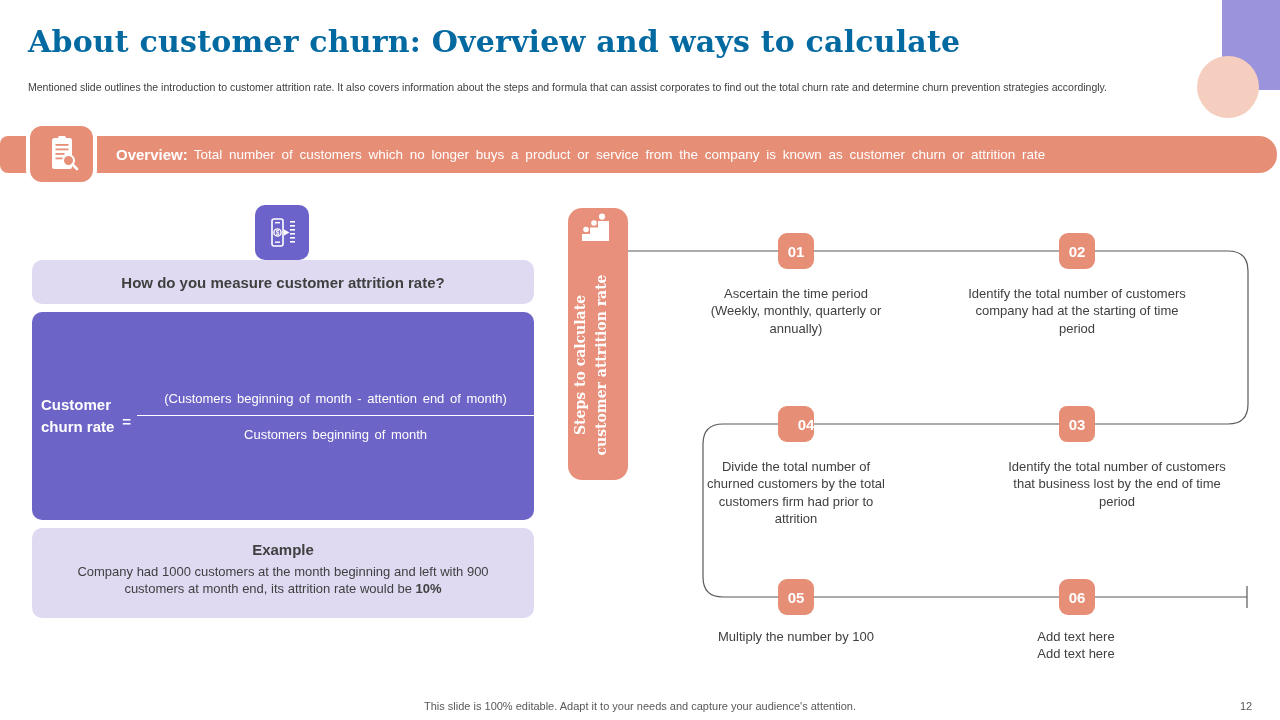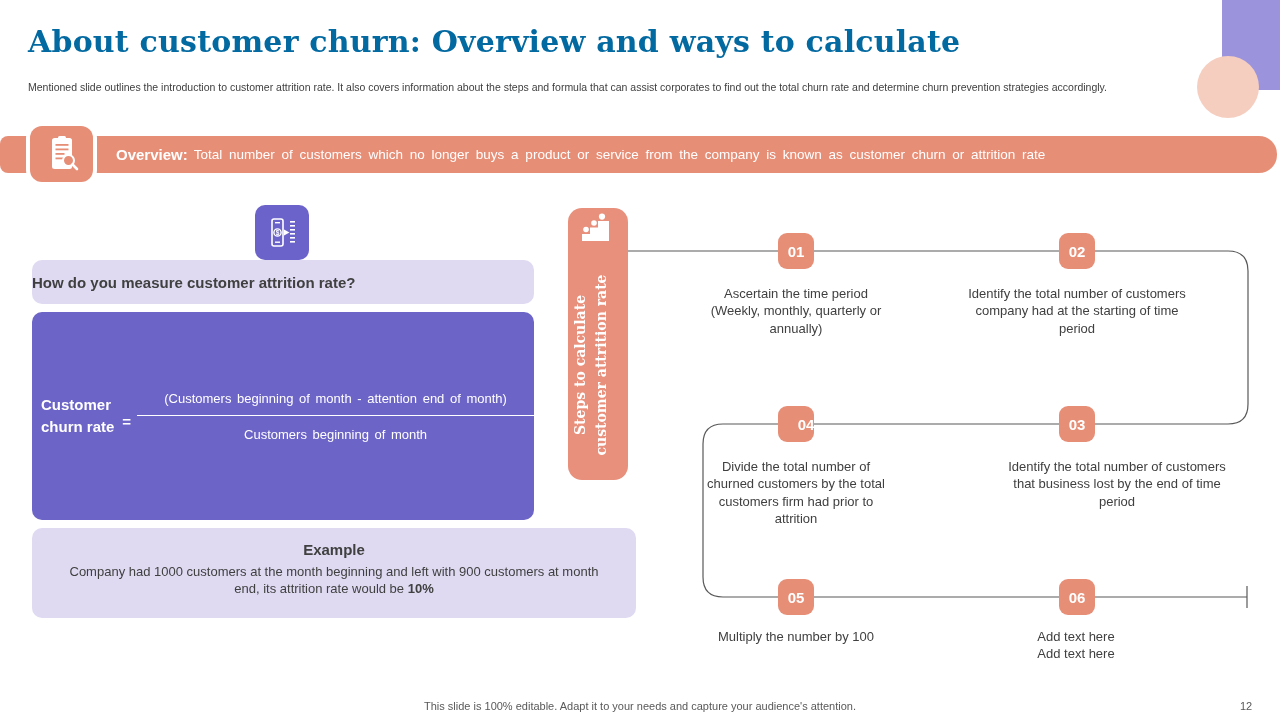--- a/index.html
+++ b/index.html
@@ -39,36 +39,36 @@
 
   
   .money-icon-box {
     left:255px; top:205px; width:54px; height:55px;
     background:#6b63c9; border-radius:10px;
     display:flex; align-items:center; justify-content:center;
   }
   .question-box {
     left:32px; top:260px; width:502px; height:44px;
     background:#dfdaf2; border-radius:10px;
-    display:flex; align-items:center; justify-content:flex-start;
+    display:flex; align-items:center; justify-content:center;
     font-weight:bold; font-size:15px; color:#404040;
   }
   .formula-box {
     left:32px; top:312px; width:502px; height:208px;
     background:#6c64c6; border-radius:10px;
     display:flex; align-items:center;
     color:#ffffff; padding-left:9px;
   }
   .formula-lhs { font-weight:bold; font-size:15px; line-height:1.45; white-space:pre-line; flex:0 0 auto; }
   .formula-eq { font-weight:bold; font-size:15px; margin:10px 6px 0 8px; flex:0 0 auto; }
   .fraction { flex:1 1 auto; font-size:13px; word-spacing:2px; }
   .fraction .num { text-align:center; padding:0 4px 9px 4px; border-bottom:1.5px solid #ffffff; }
   .fraction .den { text-align:center; padding-top:11px; }
   .example-box {
-    left:32px; top:528px; width:604px; height:90px;
+    left:32px; top:528px; width:502px; height:90px;
     background:#dfdaf2; border-radius:10px;
     text-align:center; padding-top:13px; color:#404040;
   }
   .example-box h3 { font-size:15px; font-weight:bold; margin-bottom:6px; }
   .example-box p { font-size:13px; line-height:1.28; padding:0 30px; }
 
   
   .steps-box {
     left:568px; top:208px; width:60px; height:272px;
     background:#e8907b; border-radius:14px;
@@ -178,21 +178,21 @@
 
 <div class="abs badge" style="left:778px; top:233px;">01</div>
 <div class="abs step-text" style="left:705px; top:285px; width:182px;">Ascertain the time period (Weekly, monthly, quarterly or annually)</div>
 
 <div class="abs badge" style="left:1059px; top:233px;">02</div>
 <div class="abs step-text" style="left:966px; top:285px; width:222px;">Identify the total number of customers company had at the starting of time period</div>
 
 <div class="abs badge" style="left:778px; top:406px;padding-left:20px;">04</div>
 <div class="abs step-text" style="left:706px; top:458px; width:180px;">Divide the total number of churned customers by the total customers firm had prior to attrition</div>
 
-<div class="abs badge" style="left:1059px; top:406px;">03</div>
+<div class="abs badge" style="left:1059px; top:406px;border-radius:8px;">03</div>
 <div class="abs step-text" style="left:962px; top:458px; width:230px;margin-left:40px;">Identify the total number of customers that business lost by the end of time period</div>
 
 <div class="abs badge" style="left:778px; top:579px;">05</div>
 <div class="abs step-text" style="left:716px; top:628px; width:160px;">Multiply the number by 100</div>
 
 <div class="abs badge" style="left:1059px; top:579px;">06</div>
 <div class="abs step-text" style="left:996px; top:628px; width:160px;">Add text here
 Add text here</div>
 
 <div class="abs footer-note">This slide is 100% editable.  Adapt it to your needs and capture your audience's attention.</div>

